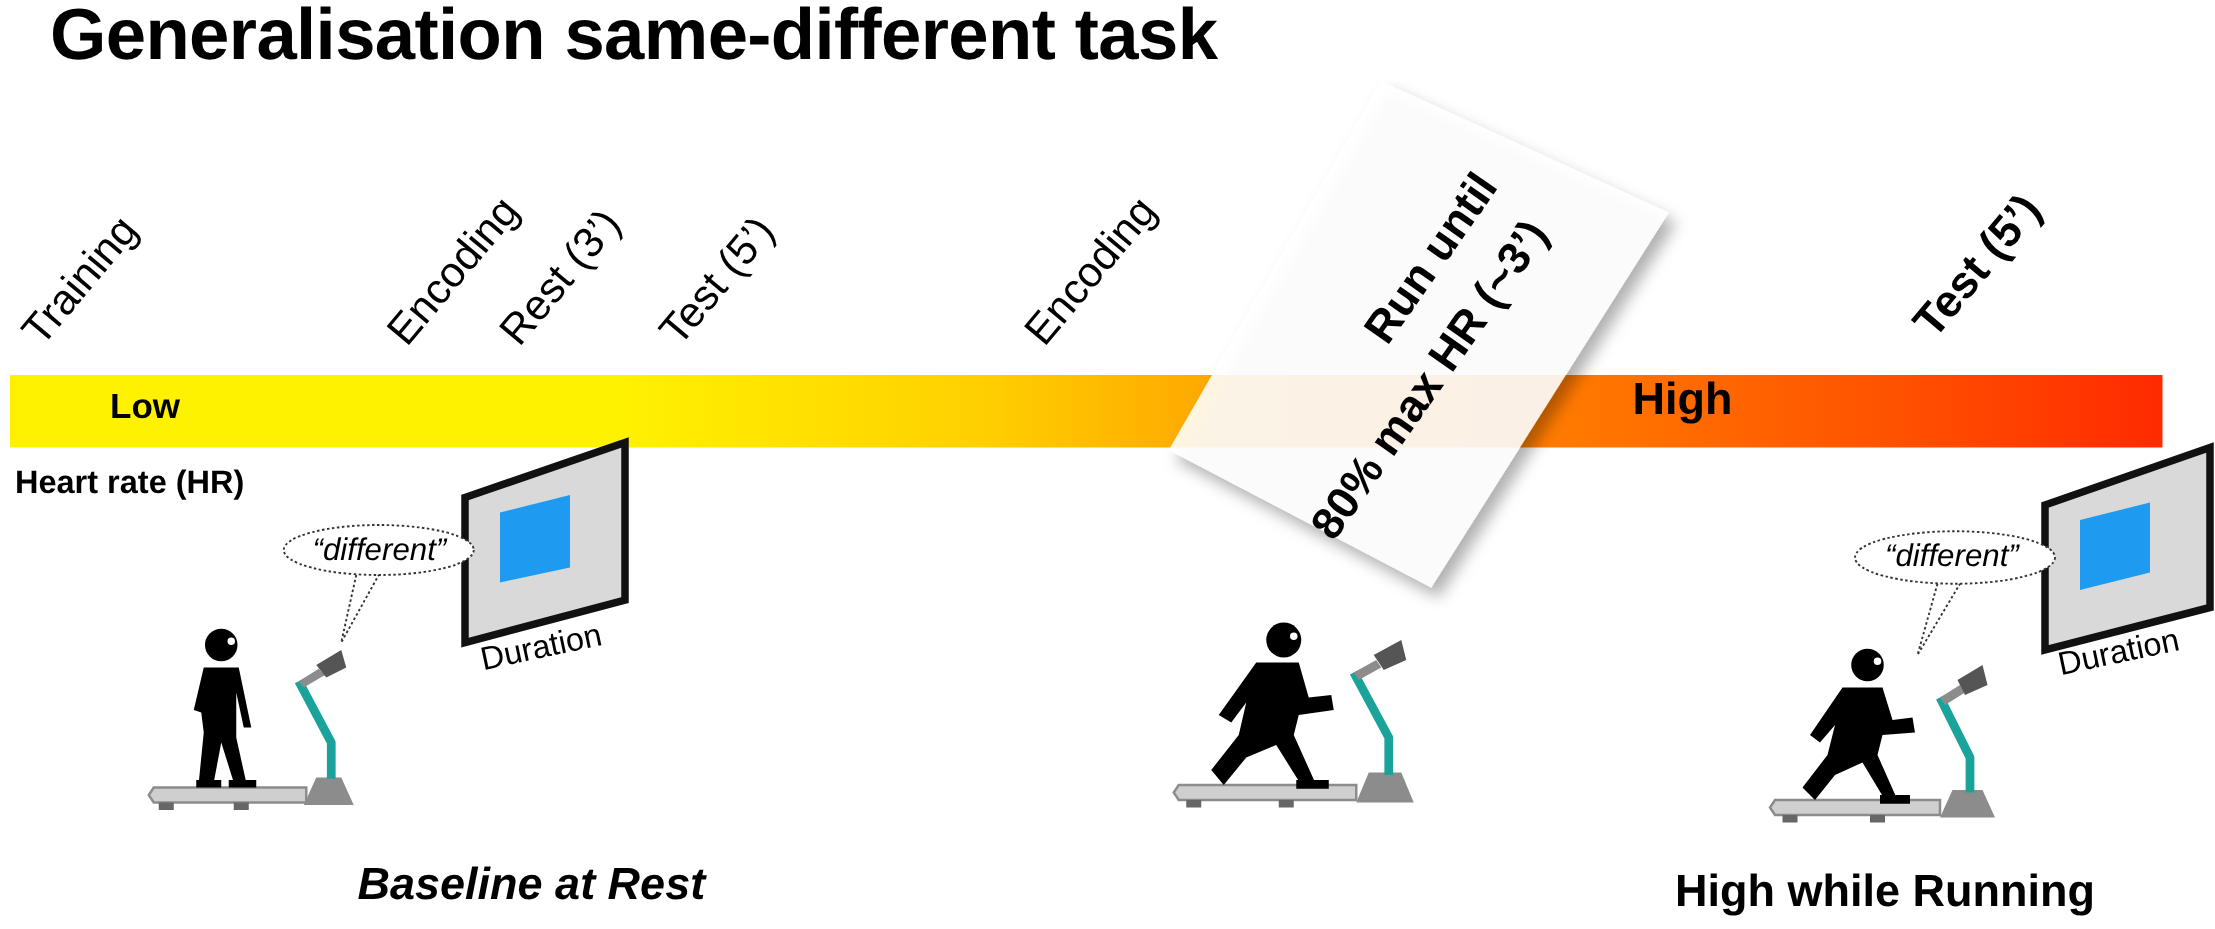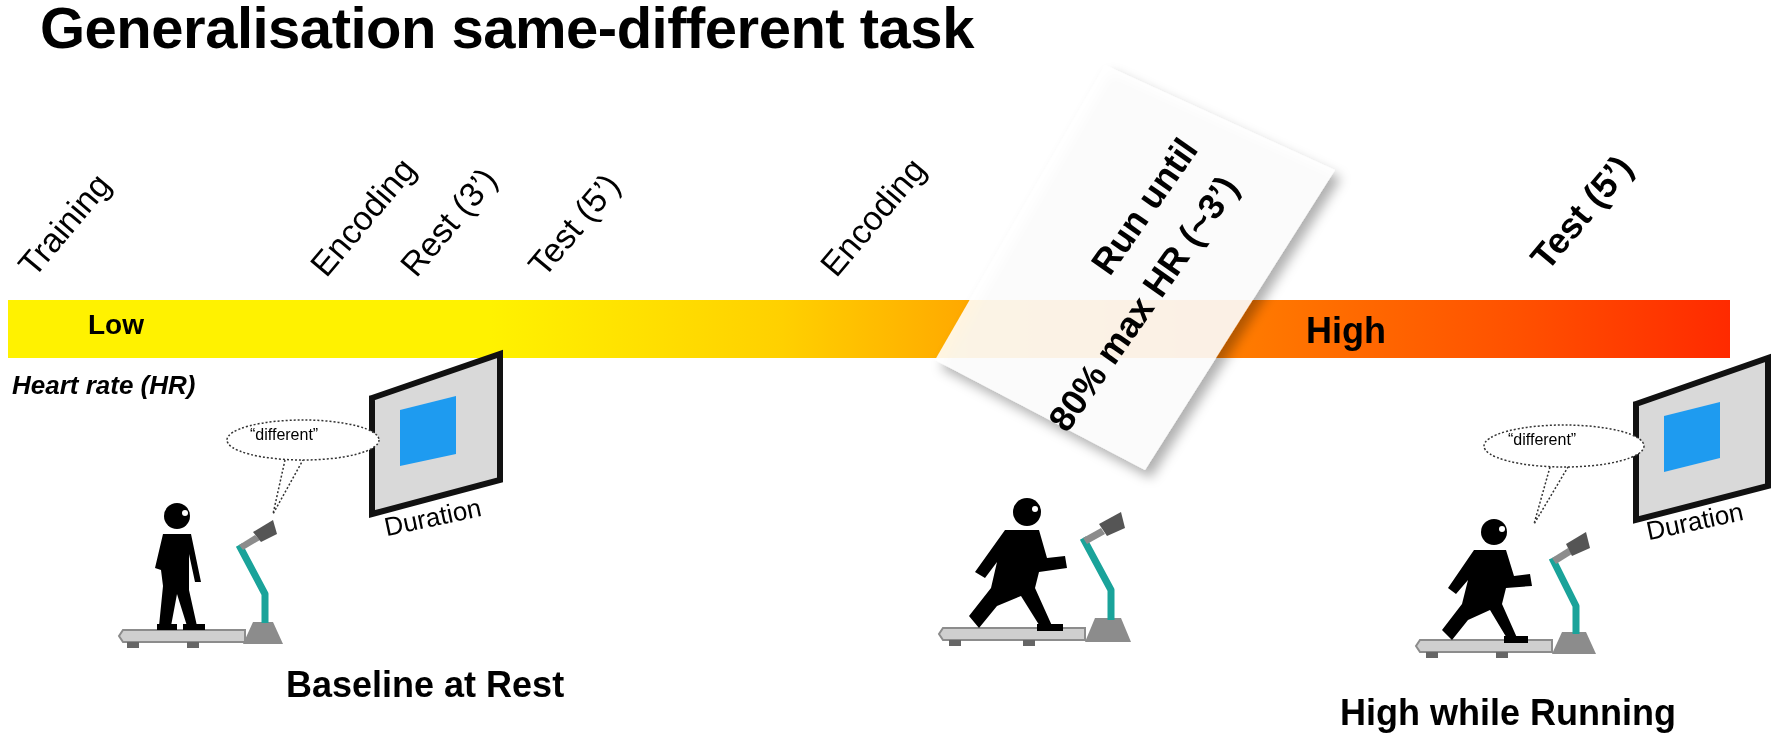--- a/index.html
+++ b/index.html
@@ -5,25 +5,25 @@
   html, body { margin:0; padding:0; background:#ffffff; }
   body { width:1772px; height:743px; position:relative; overflow:hidden;
          font-family:"Liberation Sans", sans-serif; color:#000; }
   .abs { position:absolute; }
   .title { left:40px; top:-6px; font-size:58px; font-weight:bold; letter-spacing:-0.5px; white-space:nowrap; }
   .phase { position:absolute; font-size:34px; white-space:nowrap; transform-origin:0 100%; transform:rotate(-50deg); line-height:1; }
   .phase.bold { font-weight:bold; font-size:36px; }
   .hrbar { left:8px; top:300px; width:1722px; height:58px;
            background:linear-gradient(90deg,#fff200 0%,#fff200 28%,#ffd000 45%,#ffa000 58%,#ff7a00 72%,#ff5000 88%,#ff2a00 100%); }
   .low { left:88px; top:309px; font-size:28px; font-weight:bold; }
-  .high { left:1306px; top:310px; font-size:36px; font-weight:bold; }
-  .hrlabel { left:12px; top:370px; font-size:26px; font-weight:bold; font-style:italic; }
+  .high { left:1306px; top:298px; font-size:36px; font-weight:bold; }
+  .hrlabel { left:12px; top:370px; font-size:26px; font-weight:bold; }
   .caption { font-size:36px; font-weight:bold; white-space:nowrap; }
   .duration { font-size:26px; white-space:nowrap; transform-origin:0 100%; }
-  .bubble-text { font-size:16px; white-space:nowrap; }
+  .bubble-text { font-size:25px; font-style:italic; white-space:nowrap; }
   svg { position:absolute; overflow:visible; }
 </style>
 </head>
 <body>
 
 <div class="abs title">Generalisation same-different task</div>
 
 <div class="phase" style="left:38px; top:248px;">Training</div>
 <div class="phase" style="left:330px; top:248px;">Encoding</div>
 <div class="phase" style="left:420px; top:248px;">Rest (3’)</div>
@@ -76,21 +76,21 @@
   <polygon points="124,55 140,45 145,50 128,60" fill="#8c8c8c"></polygon>
   <polygon points="138,42 158,30 162,44 146,52" fill="#555"></polygon>
 
   <circle cx="62" cy="26" r="13" fill="#000"></circle>
   <circle cx="70" cy="23" r="3" fill="#fff"></circle>
   <path d="M48,44 L76,44 L86,92 L80,92 L74,64 L74,100 L82,136 L72,136 L62,104 L56,136 L44,136 L48,96 L46,80 L40,78 Z" fill="#000"></path>
   <rect x="42" y="134" width="20" height="6" fill="#000"></rect>
   <rect x="68" y="134" width="22" height="6" fill="#000"></rect>
 </svg>
 
-<div class="abs caption" style="left:286px; top:664px;">Baseline at Rest</div>
+<div class="abs caption" style="left:286px; top:686px;font-style:italic;">Baseline at Rest</div>
 
 <svg style="left:935px; top:478px;" width="200" height="170">
   <polygon points="8,150 150,150 150,162 8,162 4,156" fill="#cfcfcf" stroke="#8c8c8c" stroke-width="2"></polygon>
   <rect x="14" y="162" width="12" height="6" fill="#666"></rect>
   <rect x="88" y="162" width="12" height="6" fill="#666"></rect>
   <polygon points="150,164 160,140 186,140 196,164" fill="#8c8c8c"></polygon>
   <polyline points="176,142 176,112 148,60" fill="none" stroke="#1aa39a" stroke-width="7" stroke-linejoin="round"></polyline>
   <polygon points="148,60 166,50 170,56 152,66" fill="#8c8c8c"></polygon>
   <polygon points="164,46 186,34 190,50 172,58" fill="#555"></polygon>
   <circle cx="92" cy="34" r="14" fill="#000"></circle>

